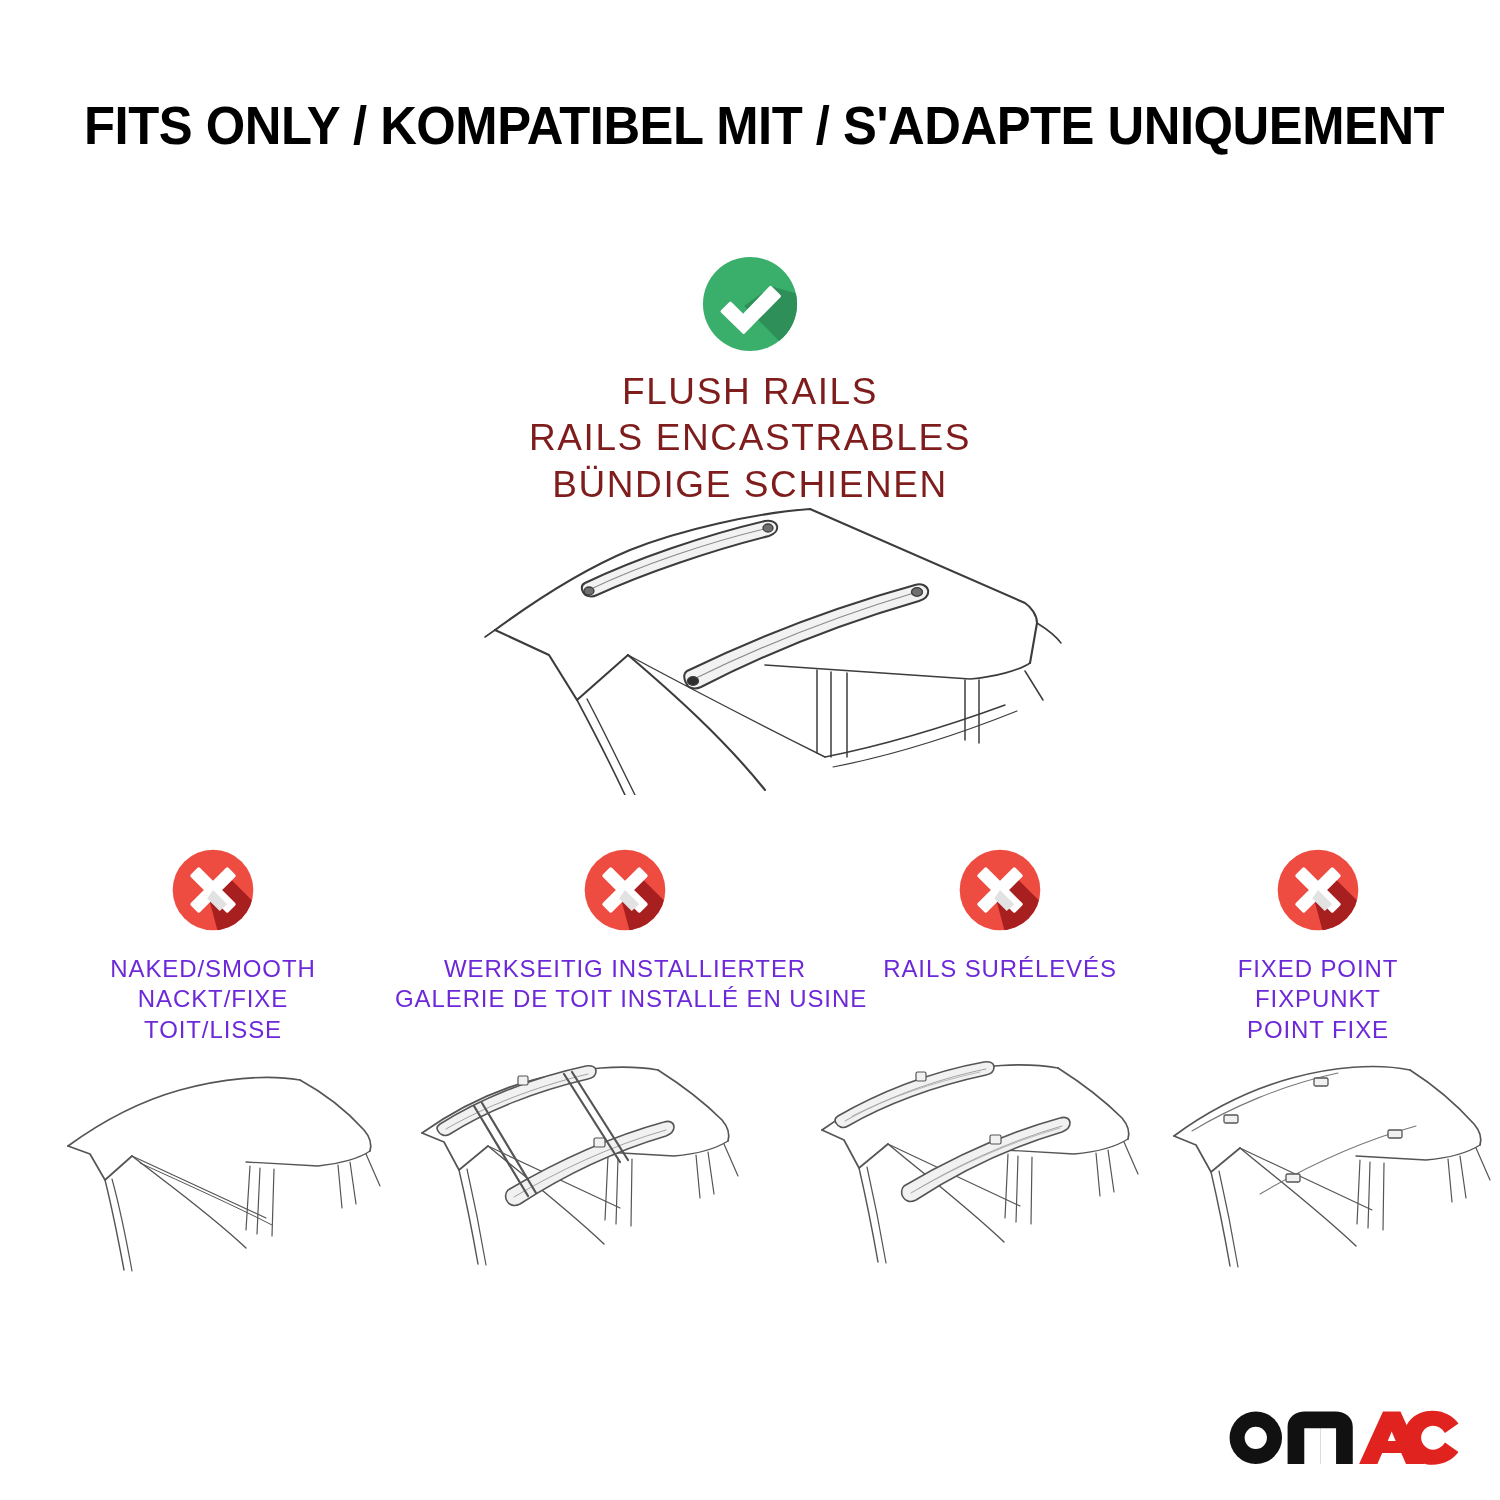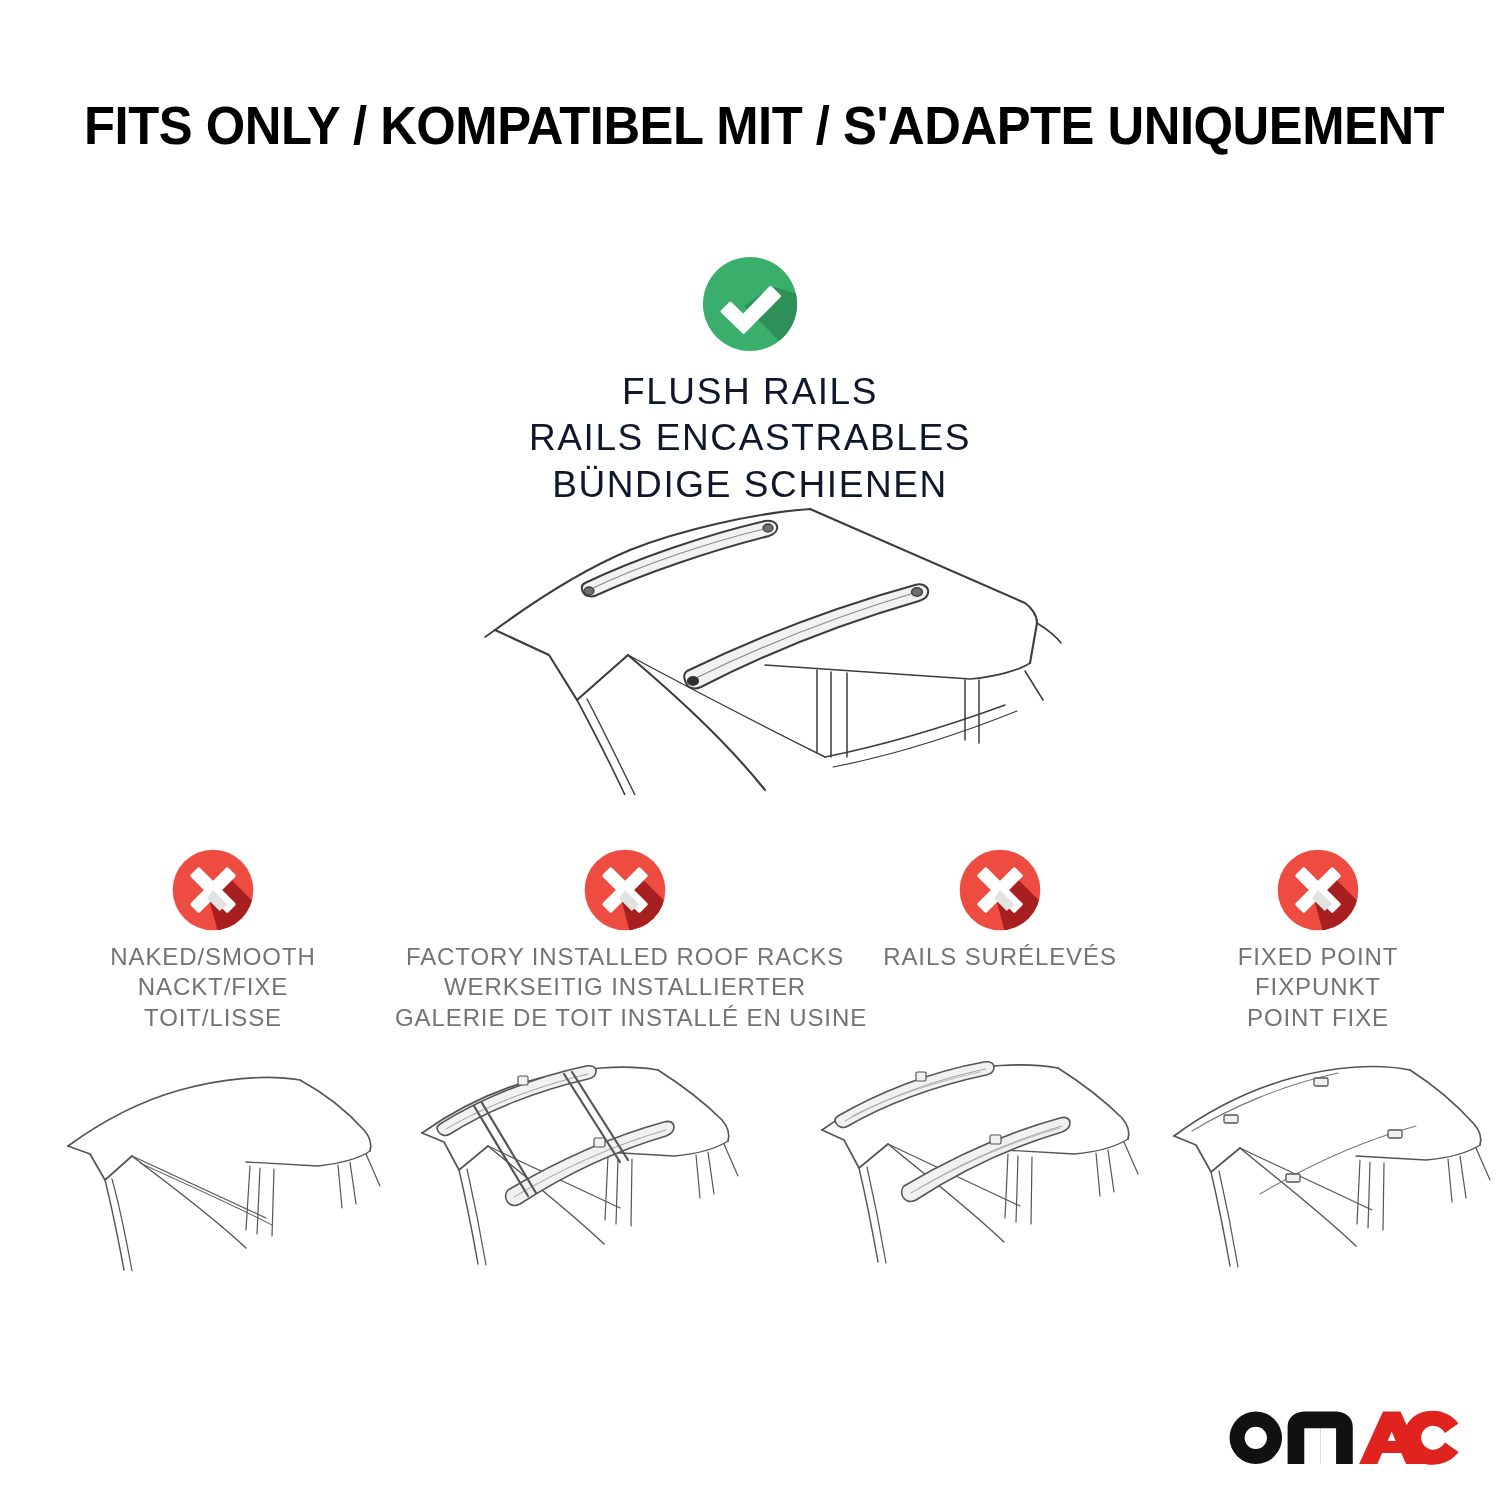--- a/index.html
+++ b/index.html
@@ -45,21 +45,21 @@
     height: 98px;
     margin: 0 auto;
     display: block;
   }
   .fits-labels {
     margin-top: 16px;
     font-size: 37px;
     line-height: 1.25;
     letter-spacing: 1.6px;
     font-weight: 400;
-    color: #0f172a;
+    color: #7f1d1d;
   }
   .fits-labels div { white-space: nowrap; }
 
   
   .main-art {
     position: absolute;
     left: 465px;
     top: 495px;
     width: 600px;
     height: 300px;
@@ -71,25 +71,25 @@
     top: 848px;
     text-align: center;
   }
   .col .x-badge {
     width: 84px;
     height: 84px;
     margin: 0 auto;
     display: block;
   }
   .col .col-labels {
-    margin-top: 10px;
+    margin-top: 22px;
     font-size: 24px;
     line-height: 1.27;
     letter-spacing: 0.9px;
-    color: #737373;
+    color: #6d28d9;
   }
   .col .col-labels div { white-space: nowrap; }
 
   .col-0 { left: 43px;   width: 340px; }
   .col-1 { left: 395px;  width: 460px; }
   .col-2 { left: 840px;  width: 320px; }
   .col-3 { left: 1168px; width: 300px; }
 
   
   .bart {
@@ -221,21 +221,20 @@
         </clipPath>
       </defs>
     <circle cx="50" cy="50" r="48" fill="#EE4B41"></circle>
     <g clip-path="url(#clipX1)">
         <polygon points="50,44 64,30 108,74 108,108 58,108 44,56" fill="#A81F20"></polygon>
       </g>
     <path d="M33 25 L50 42 L67 25 L75 33 L58 50 L75 67 L67 75 L50 58 L33 75 L25 67 L42 50 L25 33 Z" fill="#ffffff" stroke="#ffffff" stroke-width="4" stroke-linejoin="round"></path>
     <path d="M50 50 L67 67 L58 75 L43 60 Z" fill="#e2e2e2"></path>
   </svg>
   <div class="col-labels">
-    <div>FACTORY INSTALLED ROOF RACKS</div>
     <div>WERKSEITIG INSTALLIERTER</div>
     <div>GALERIE DE TOIT INSTALLÉ EN USINE</div>
   </div>
 </div>
 
 <div class="col col-2">
   <svg class="x-badge" viewBox="0 0 100 100">
     <defs>
         <clipPath id="clipX2">
           <circle cx="50" cy="50" r="48"></circle>

